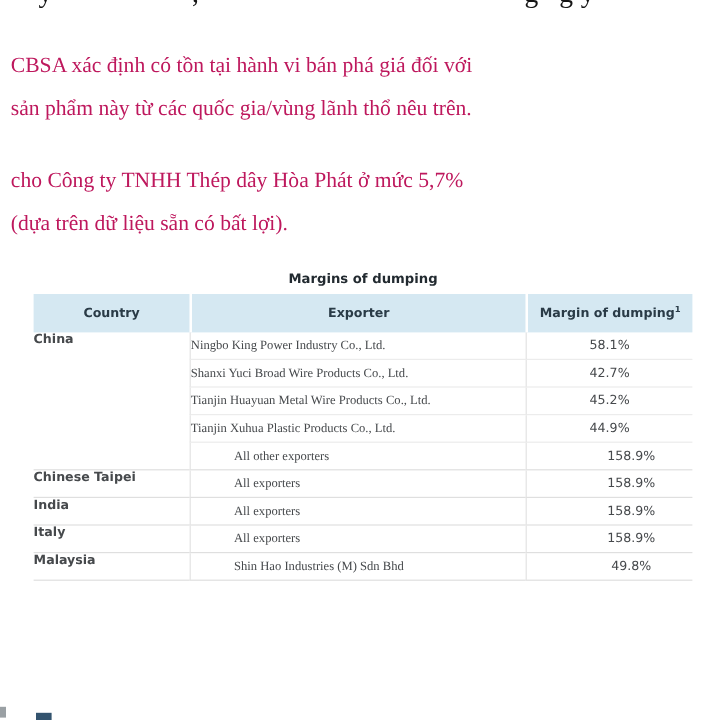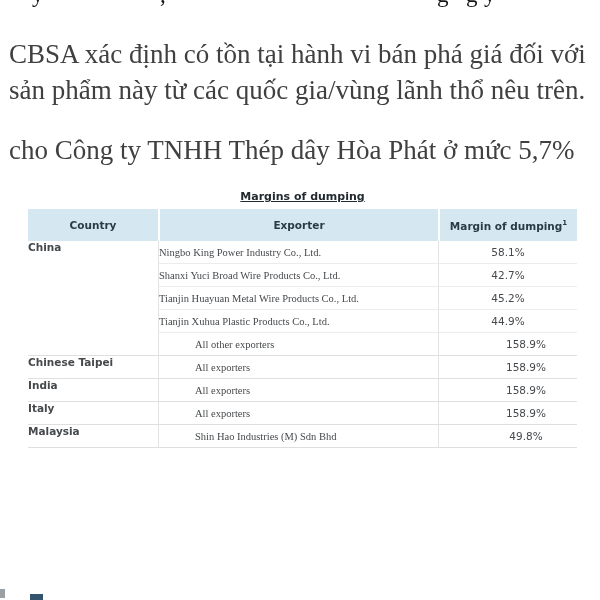--- a/index.html
+++ b/index.html
@@ -15,30 +15,29 @@
     font-family:"Liberation Serif", serif;
   }
   .frag-0 { left:32px; }
   .frag-1 { left:160px; }
   .frag-2 { left:437px; }
   .frag-3 { left:466px; }
   .frag-4 { left:484px; }
 
   .para { margin:0 6px 0 9px; }
   .para .line {
-    font-size:27px; line-height:36px; white-space:nowrap; color:#404040;
+    font-size:18px; line-height:36px; white-space:nowrap; color:#be185d;
   }
   .para-1 { margin-top:28px; }
   .para-2 { margin-top:24px; }
 
   .tbl-title {
     margin-top:22px; width:549px; margin-left:28px;
     text-align:center; font-weight:bold; font-size:11px; color:#222a30;
     font-family:"DejaVu Sans", sans-serif;
-    text-decoration:underline;
   }
   .tbl-wrap { margin:6px 0 0 28px; }
   table.margins {
     border-collapse:separate; border-spacing:0; table-layout:fixed;
     width:549px; font-family:"DejaVu Sans", sans-serif; font-size:10.5px;
   }
   col.c-country { width:130px; }
   col.c-exporter { width:280px; }
   col.c-margin { width:139px; }
   table.margins th {
@@ -84,20 +83,21 @@
   <span class="frag-4">y</span>
 </div>
 
 <div class="para para-1">
   <div class="line">CBSA xác định có tồn tại hành vi bán phá giá đối với</div>
   <div class="line">sản phẩm này từ các quốc gia/vùng lãnh thổ nêu trên.</div>
 </div>
 
 <div class="para para-2">
   <div class="line">cho Công ty TNHH Thép dây Hòa Phát ở mức 5,7%</div>
+  <div class="line">(dựa trên dữ liệu sẵn có bất lợi).</div>
 </div>
 
 <div class="tbl-title">Margins of dumping</div>
 
 <div class="tbl-wrap">
   <table class="margins">
     <colgroup>
       <col class="c-country">
         <col class="c-exporter">
         <col class="c-margin">

